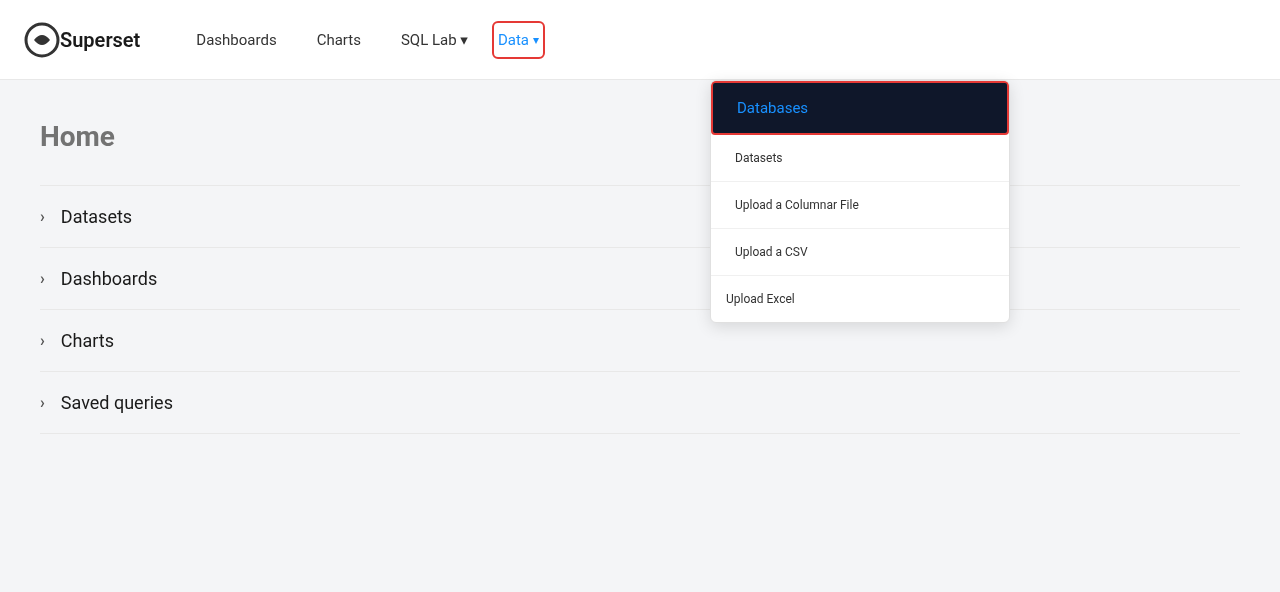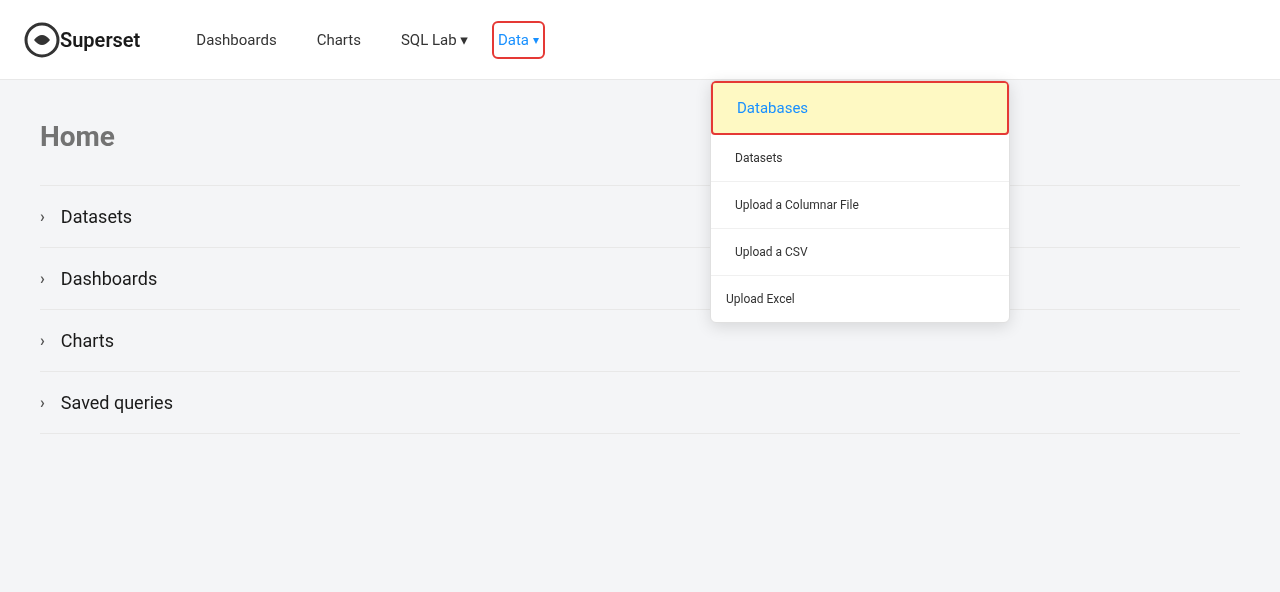--- a/index.html
+++ b/index.html
@@ -153,21 +153,21 @@
     .dropdown-item:last-child {
       border-bottom: none;
       padding-left: 15px;
     }
 
     .dropdown-item-databases {
       padding: 16px 24px;
       font-size: 15px;
       color: #1890ff;
       cursor: pointer;
-      background-color: #fef9c3;
+      background-color: #0f172a;
       border-bottom: 1px solid #f0f0f0;
       border: 2px solid #e53935;
       border-radius: 4px;
     }
   </style>
 </head>
 <body>
 
 <nav class="navbar">
   <a class="logo-area" href="#">

